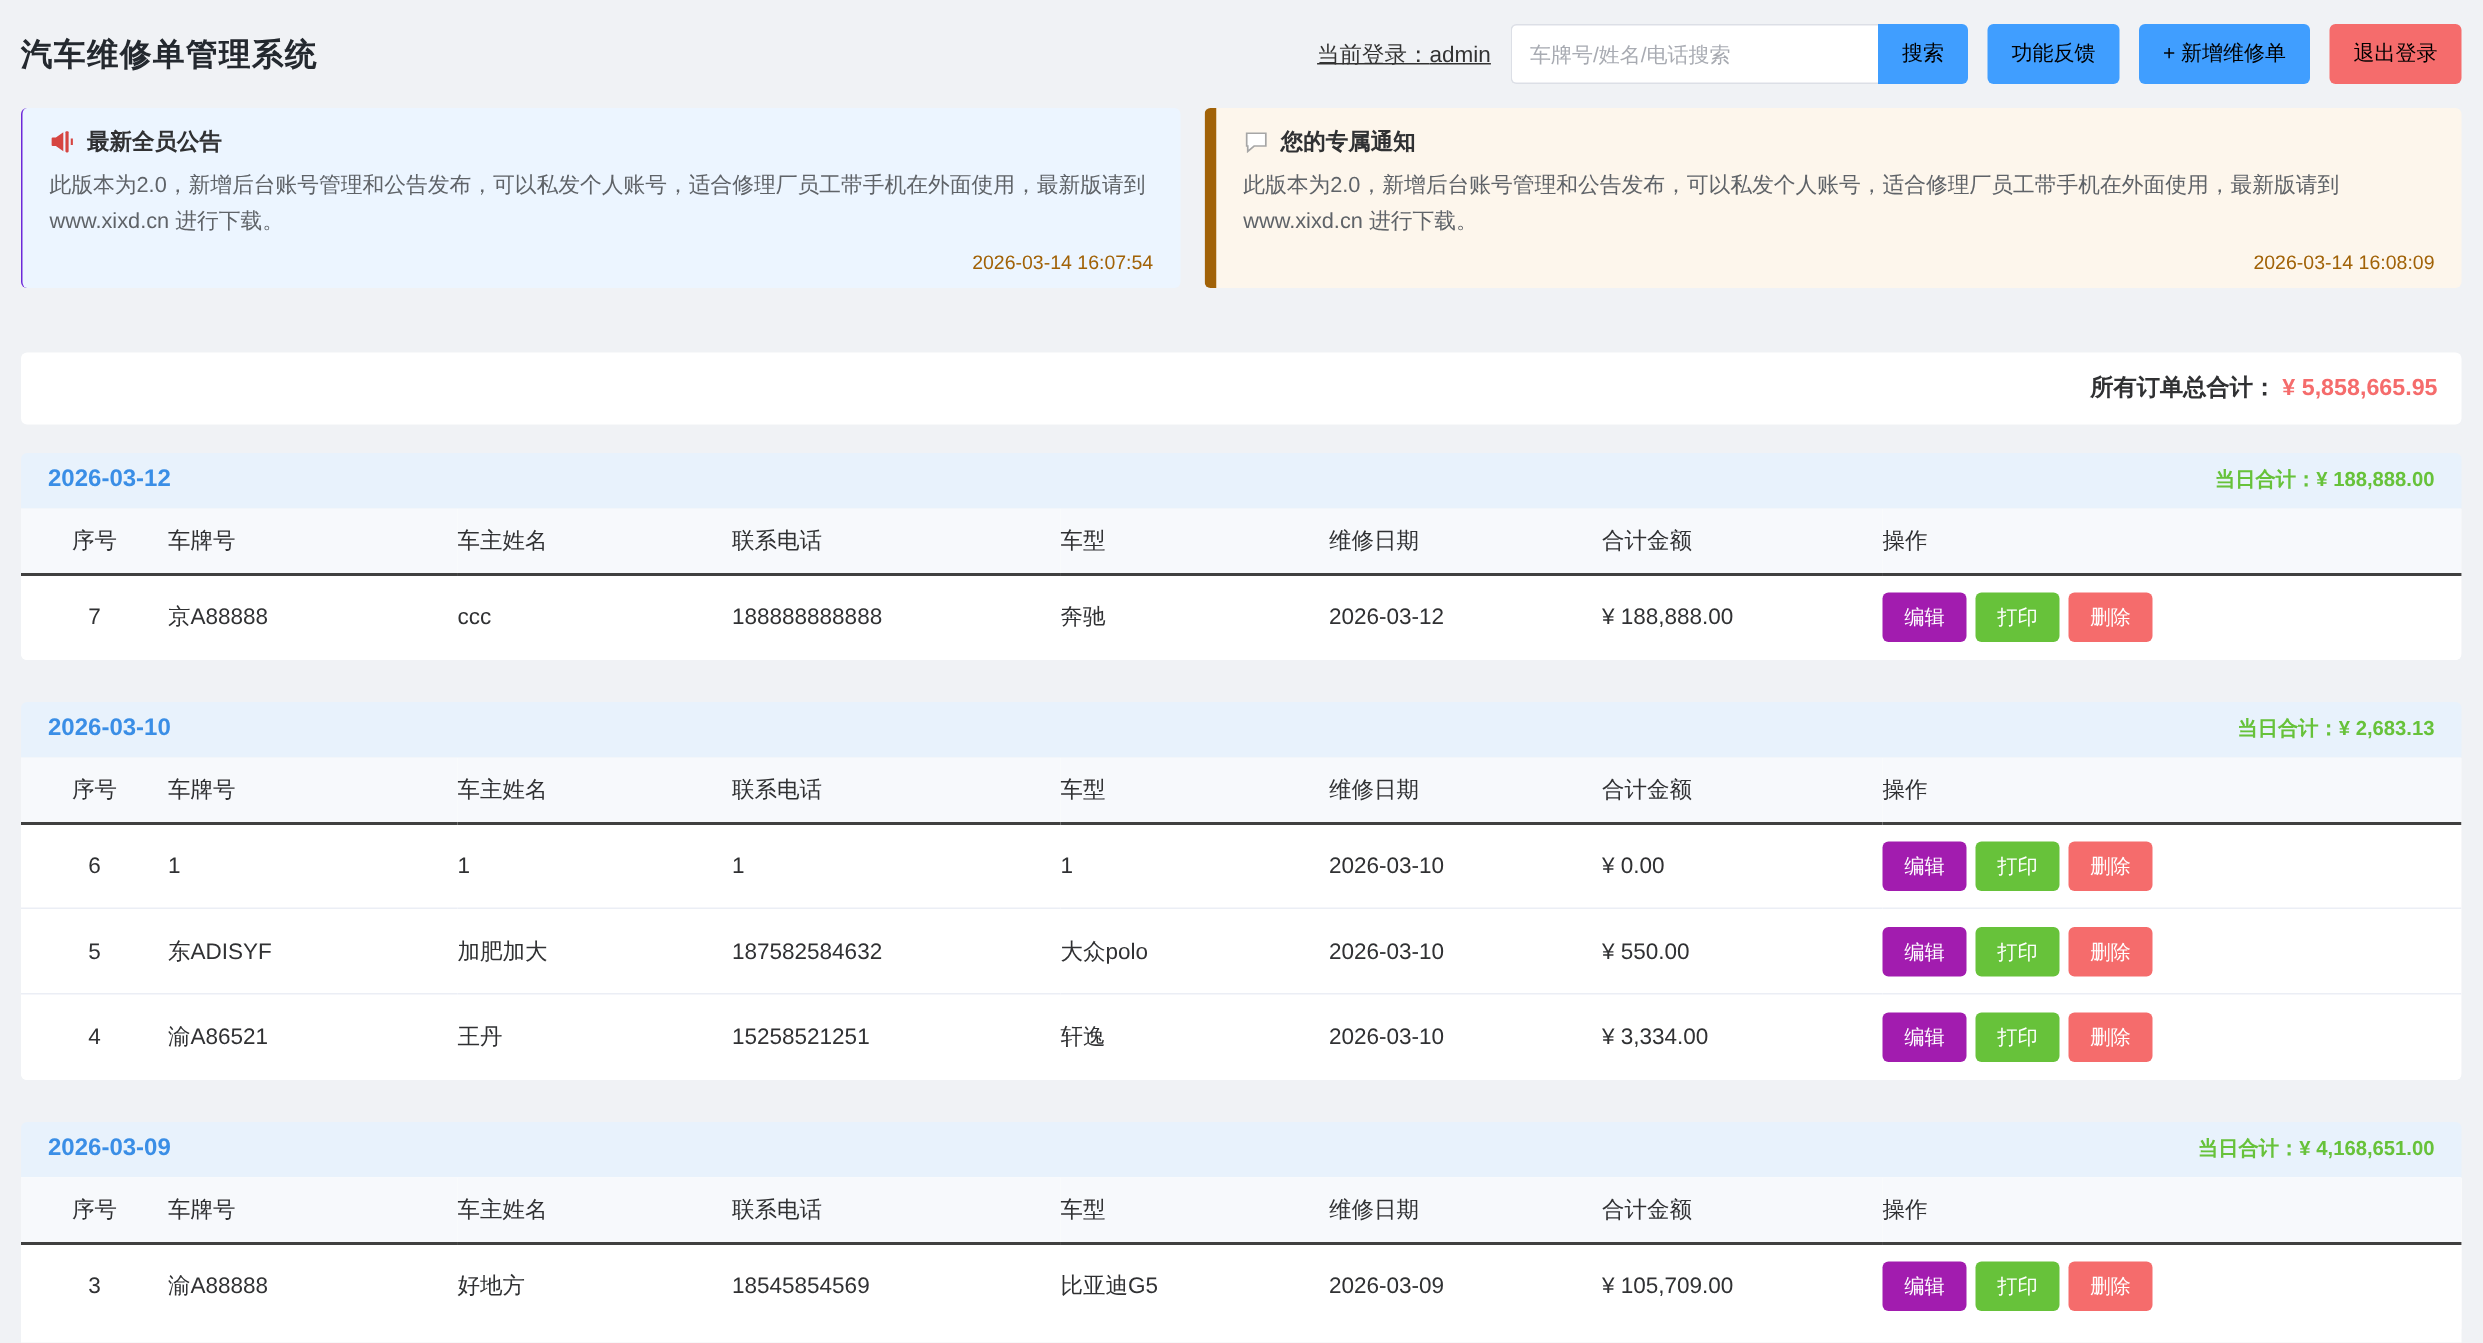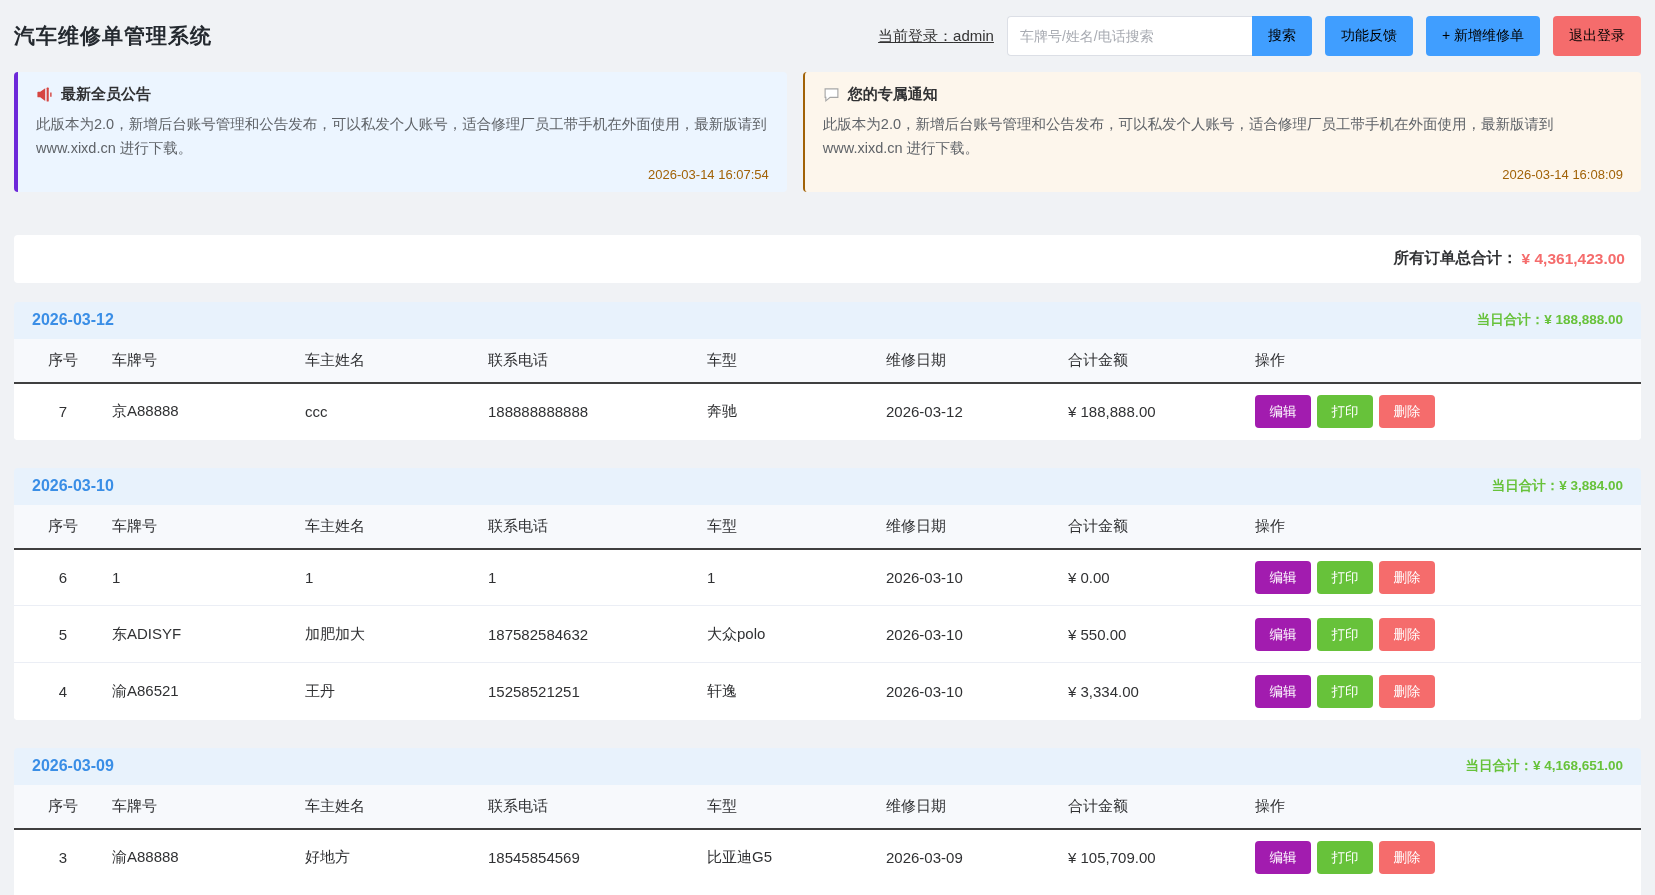--- a/index.html
+++ b/index.html
@@ -31,22 +31,22 @@
   .btn-primary { background:#409eff; }
   .btn-danger  { background:#f56c6c; }
   .btn-search  { border-radius:0 4px 4px 0; }
 
   
   .notices { display:flex; gap:16px; }
   .notice {
     border-radius:4px; padding:13px 18px 10px 18px; min-height:100px;
     display:flex; flex-direction:column;
   }
-  .notice-blue   { flex:0 0 47.5%; background:#ecf5ff; border-left:4px solid #6d28d9; }
-  .notice-orange { flex:1; background:#fdf6ec; border-left:2px solid #a16207; }
+  .notice-blue   { flex:0 0 47.5%; background:#ecf5ff; border-left:1px solid #6d28d9; }
+  .notice-orange { flex:1; background:#fdf6ec; border-left:8px solid #a16207; }
   .notice-title { display:flex; align-items:center; gap:8px; font-size:15px; font-weight:bold; color:#303133; margin-bottom:9px; }
   .notice-body  { font-size:14.5px; color:#5f6368; line-height:1.65; }
   .notice-time  { margin-top:auto; text-align:right; font-size:13px; color:#a16207; padding-top:6px; }
   .nicon { width:17px; height:17px; flex:0 0 17px; }
 
   
   .total-card {
     margin-top:43px; background:#fff; border-radius:4px; height:48px;
     display:flex; align-items:center; justify-content:flex-end; padding:0 16px;
     font-size:15.5px;
@@ -124,21 +124,21 @@
         </svg>
         <span>您的专属通知</span>
       </div>
       <div class="notice-body">此版本为2.0，新增后台账号管理和公告发布，可以私发个人账号，适合修理厂员工带手机在外面使用，最新版请到 www.xixd.cn 进行下载。</div>
       <div class="notice-time">2026-03-14 16:08:09</div>
     </div>
   </div>
 
   <div class="total-card">
     <span class="total-label">所有订单总合计：</span>
-    <span class="total-amount">¥ 4,361,423.00</span>
+    <span class="total-amount">¥ 5,858,665.95</span>
   </div>
 
   <div class="section first">
     <div class="section-head">
       <span class="section-date">2026-03-12</span>
       <span class="day-total"><span>当日合计：</span><span>¥ 188,888.00</span></span>
     </div>
     <div class="table-wrap">
       <table>
         <colgroup>
@@ -177,21 +177,21 @@
             </td>
           </tr>
         </tbody>
       </table>
     </div>
   </div>
 
   <div class="section">
     <div class="section-head">
       <span class="section-date">2026-03-10</span>
-      <span class="day-total"><span>当日合计：</span><span>¥ 3,884.00</span></span>
+      <span class="day-total"><span>当日合计：</span><span>¥ 2,683.13</span></span>
     </div>
     <div class="table-wrap">
       <table>
         <colgroup>
             <col style="width:98px">
             <col style="width:193px">
             <col style="width:183px">
             <col style="width:219px">
             <col style="width:179px">
             <col style="width:182px">

